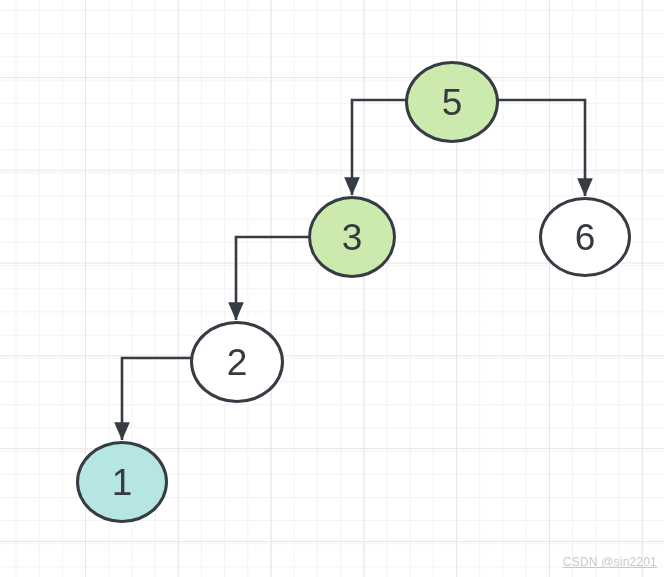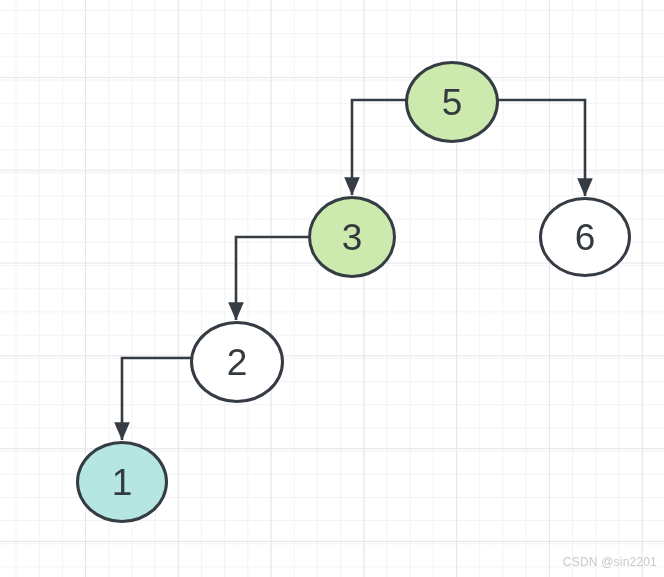--- a/index.html
+++ b/index.html
@@ -52,20 +52,21 @@
     line-height: 1;
     user-select: none;
   }
   .watermark {
     position: absolute;
     right: 7px;
     bottom: 8px;
     font-size: 12px;
     color: #c8c8c8;
     letter-spacing: 0.2px;
+    text-decoration: underline;
   }
 </style>
 </head>
 <body>
 
 <div class="canvas">
 
   <svg class="edges-layer" width="664" height="577" viewBox="0 0 664 577" xmlns="http://www.w3.org/2000/svg">
     <defs>
       <marker id="arrow" markerUnits="strokeWidth" markerWidth="8" markerHeight="8" refX="6.8" refY="3" orient="auto">

